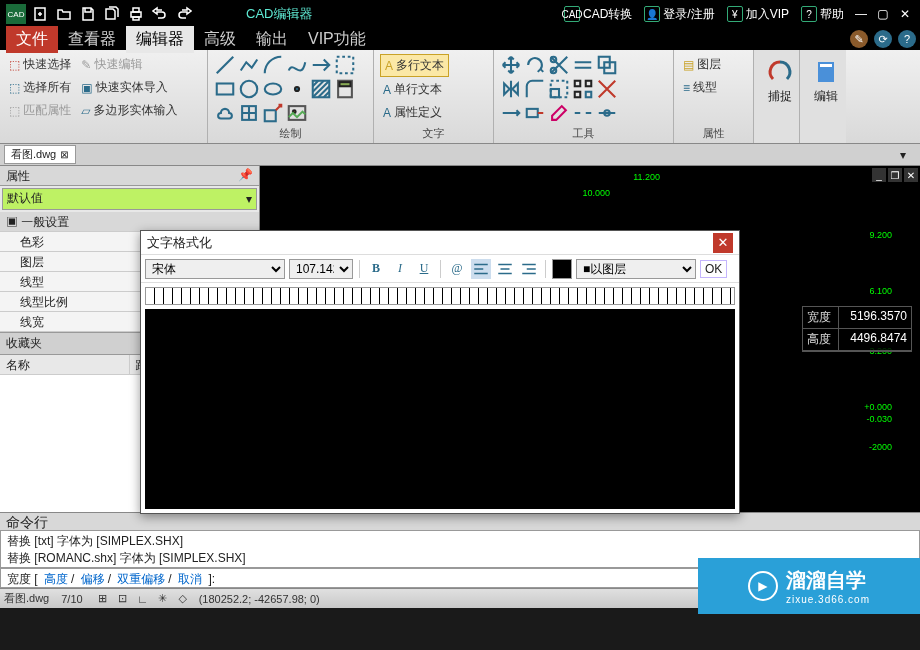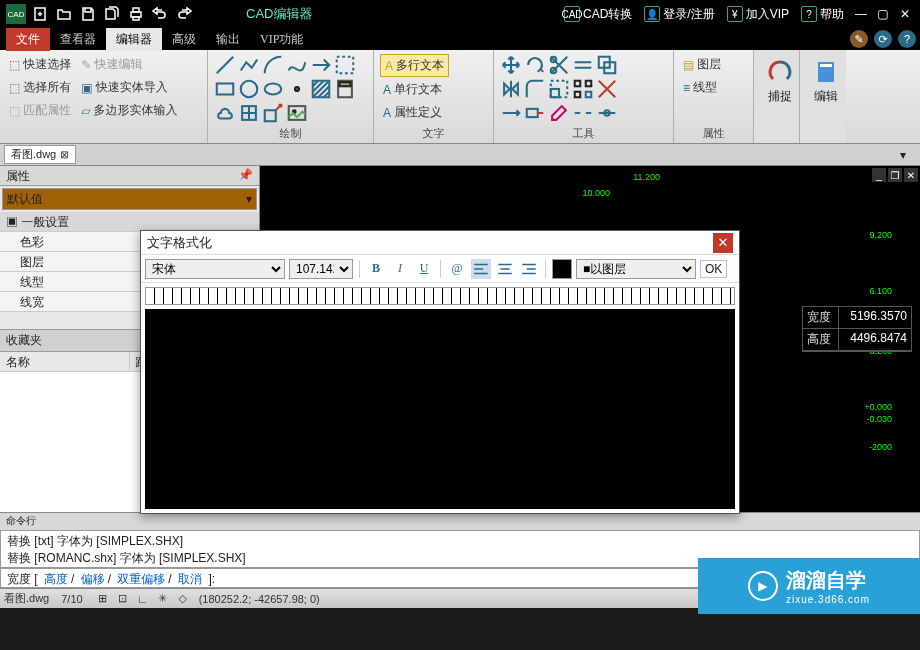--- a/index.html
+++ b/index.html
@@ -8,21 +8,21 @@
 .titlebar { height: 28px; background: #000; display: flex; align-items: center; padding: 0 4px; }
 .titlebar .qat-btn { width: 20px; height: 20px; margin: 0 2px; display: flex; align-items: center; justify-content: center; color: #fff; cursor: pointer; }
 .titlebar .qat-btn svg { width: 16px; height: 16px; }
 .titlebar .app-title { color: #5eead4; margin-left: 50px; font-size: 13px; }
 .titlebar .spacer { flex: 1; }
 .titlebar .top-link { color: #fff; margin: 0 6px; font-size: 12px; cursor: pointer; display:flex; align-items:center; gap:3px; }
 .titlebar .top-link .ic { width:16px; height:16px; display:inline-flex; align-items:center; justify-content:center; border:1px solid #3a7; border-radius:2px; font-size:10px; }
 .titlebar .win-btn { width: 22px; height: 22px; color:#fff; display:flex; align-items:center; justify-content:center; cursor:pointer; }
 
 .menubar { height: 22px; background: #000; display: flex; align-items: center; padding-left: 6px; }
-.menubar .tab { color: #ccc; padding: 3px 10px; font-size: 12px; cursor: pointer; font-family: Liberation Serif, serif; }
+.menubar .tab { color: #ccc; padding: 3px 10px; font-size: 16px; cursor: pointer; }
 .menubar .tab.file { background: #c0392b; color: #fff; }
 .menubar .tab.active { background: #e8e8e8; color: #000; }
 .menubar .right-icons { margin-left: auto; display:flex; gap:6px; padding-right:4px; }
 .menubar .right-icons .ric { width:18px; height:18px; border-radius:9px; display:flex; align-items:center; justify-content:center; font-size:11px; color:#fff; }
 
 .ribbon { height: 94px; background: linear-gradient(#f0f0f0,#d9d9d9); display: flex; border-bottom:1px solid #888; }
 .ribbon-group { border-right: 1px solid #b0b0b0; padding: 4px 6px 2px 6px; display:flex; flex-direction:column; }
 .ribbon-group .body { flex:1; display:flex; gap:4px; }
 .ribbon-group .label { text-align:center; font-size:11px; color:#444; padding-top:2px; }
 .rbtn { display:flex; align-items:center; gap:3px; padding:2px 3px; font-size:12px; color:#333; cursor:pointer; white-space:nowrap; }
@@ -36,21 +36,21 @@
 .tool-grid2 { display:grid; grid-template-columns:repeat(5,22px); grid-auto-rows:22px; gap:2px; }
 
 .doc-tabs { height:22px; background:#d0d0d0; display:flex; align-items:center; padding:0 4px; border-bottom:1px solid #888; }
 .doc-tab { background:#fff; border:1px solid #999; padding:1px 6px; font-size:11px; display:flex; align-items:center; gap:4px; }
 .doc-tab .x { font-size:10px; cursor:pointer; }
 .doc-tabs .dd { margin-left:auto; width:16px; cursor:pointer; }
 
 .workarea { display:flex; height:346px; }
 .props-panel { width:260px; background:#e8e8e8; border-right:1px solid #888; display:flex; flex-direction:column; }
 .props-hdr { height:20px; background:#d8d8d8; border-bottom:1px solid #999; padding:2px 6px; font-size:12px; display:flex; justify-content:space-between; }
-.props-select { height:22px; border:1px solid #999; margin:2px; background:#a16207; display:flex; align-items:center; padding:0 4px; justify-content:space-between; }
+.props-select { height:22px; border:1px solid #999; margin:2px; background:#bef264; display:flex; align-items:center; padding:0 4px; justify-content:space-between; }
 .props-row { height:20px; border-bottom:1px solid #ccc; padding:2px 8px 2px 20px; font-size:12px; background:#f4f4f4; }
 .props-cat { background:#d8d8d8; padding-left:6px; }
 .fav-hdr { background:#d0d0d0; padding:2px 6px; border-top:1px solid #999; border-bottom:1px solid #999; display:flex; justify-content:space-between; }
 .fav-cols { display:flex; height:20px; border-bottom:1px solid #ccc; }
 .fav-cols div { flex:1; padding:2px 6px; border-right:1px solid #ccc; }
 
 .canvas { flex:1; background:#000; position:relative; }
 .canvas .mdi-btns { position:absolute; top:2px; right:2px; display:flex; gap:2px; }
 .canvas .mdi-btns span { width:14px; height:14px; background:#333; color:#fff; font-size:10px; display:flex; align-items:center; justify-content:center; cursor:pointer; }
 .canvas .dim-box { position:absolute; top:140px; right:8px; background:rgba(0,0,0,.8); border:1px solid #555; font-size:12px; }
@@ -64,21 +64,21 @@
 .text-dialog .dlg-title { height:24px; background:#fff; display:flex; align-items:center; padding:8px 6px; border-bottom:1px solid #ddd; font-size:13px; }
 .text-dialog .dlg-title .close { margin-left:auto; width:20px; height:20px; background:#c0392b; color:#fff; display:flex; align-items:center; justify-content:center; cursor:pointer; }
 .text-dialog .dlg-toolbar { height:28px; display:flex; align-items:center; gap:4px; padding:0 4px; border-bottom:1px solid #ddd; }
 .text-dialog select,.text-dialog input { border:1px solid #999; height:20px; font-size:12px; padding:0 2px; }
 .text-dialog .fmt-btn { width:20px; height:20px; border:1px solid transparent; display:flex; align-items:center; justify-content:center; cursor:pointer; font-family:serif; }
 .text-dialog .sep { width:1px; height:18px; background:#ccc; margin:0 2px; }
 .text-dialog .ok { border:1px solid #c4b5fd; padding:1px 4px; cursor:pointer; }
 .text-dialog .ruler { height:18px; border:1px solid #999; margin:4px; background:repeating-linear-gradient(90deg,#fff,#fff 8px,#000 8px,#000 9px); position:relative; }
 .text-dialog .editor { height:200px; background:#000; margin:0 4px 4px 4px; }
 
-.cmd-hdr { height:18px; background:#d8d8d8; border-top:1px solid #888; padding:1px 6px; font-size:10px; }
+.cmd-hdr { height:18px; background:#d8d8d8; border-top:1px solid #888; padding:1px 6px; font-size:14px; }
 .cmd-body { height:38px; background:#fff; border:1px solid #999; padding:2px 6px; font-size:12px; overflow:hidden; position:relative; }
 .cmd-input { height:20px; background:#fff; border:1px solid #999; padding:2px 6px; font-size:12px; }
 .cmd-input .link { color:#0066cc; margin:0 3px; cursor:pointer; }
 
 .statusbar { height:20px; background:linear-gradient(#e0e0e0,#c8c8c8); display:flex; align-items:center; font-size:11px; padding:0 4px; color:#333; border-top:1px solid #888; }
 .statusbar .sb-item { margin-right:12px; }
 .statusbar .sb-icons { display:flex; gap:4px; }
 .statusbar .sb-icons span { width:16px; height:16px; display:flex; align-items:center; justify-content:center; cursor:pointer; }
 .statusbar .coords { margin-left:8px; }
 .statusbar .right { margin-left:auto; }
@@ -445,20 +445,21 @@
         <span>📌</span>
       </div>
     <div class="props-select">
         <span>默认值</span>
         <span>▾</span>
       </div>
     <div class="props-row props-cat">▣ <span>一般设置</span></div>
     <div class="props-row">色彩</div>
     <div class="props-row">图层</div>
     <div class="props-row">线型</div>
+    <div class="props-row">线型比例</div>
     <div class="props-row">线宽</div>
     <div style="flex:1"></div>
     <div class="fav-hdr">
         <span>收藏夹</span>
         <span>▣</span>
       </div>
     <div class="fav-cols">
       <div>名称</div>
         <div>路径</div>
     </div>

